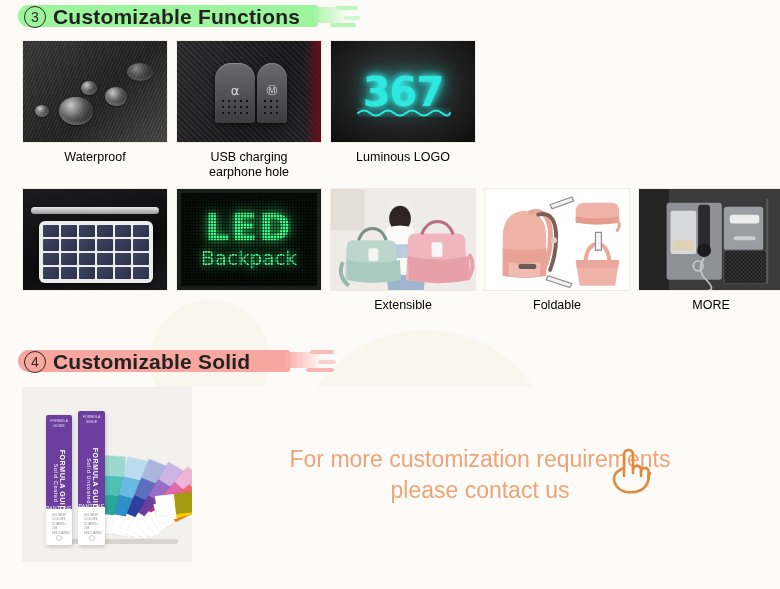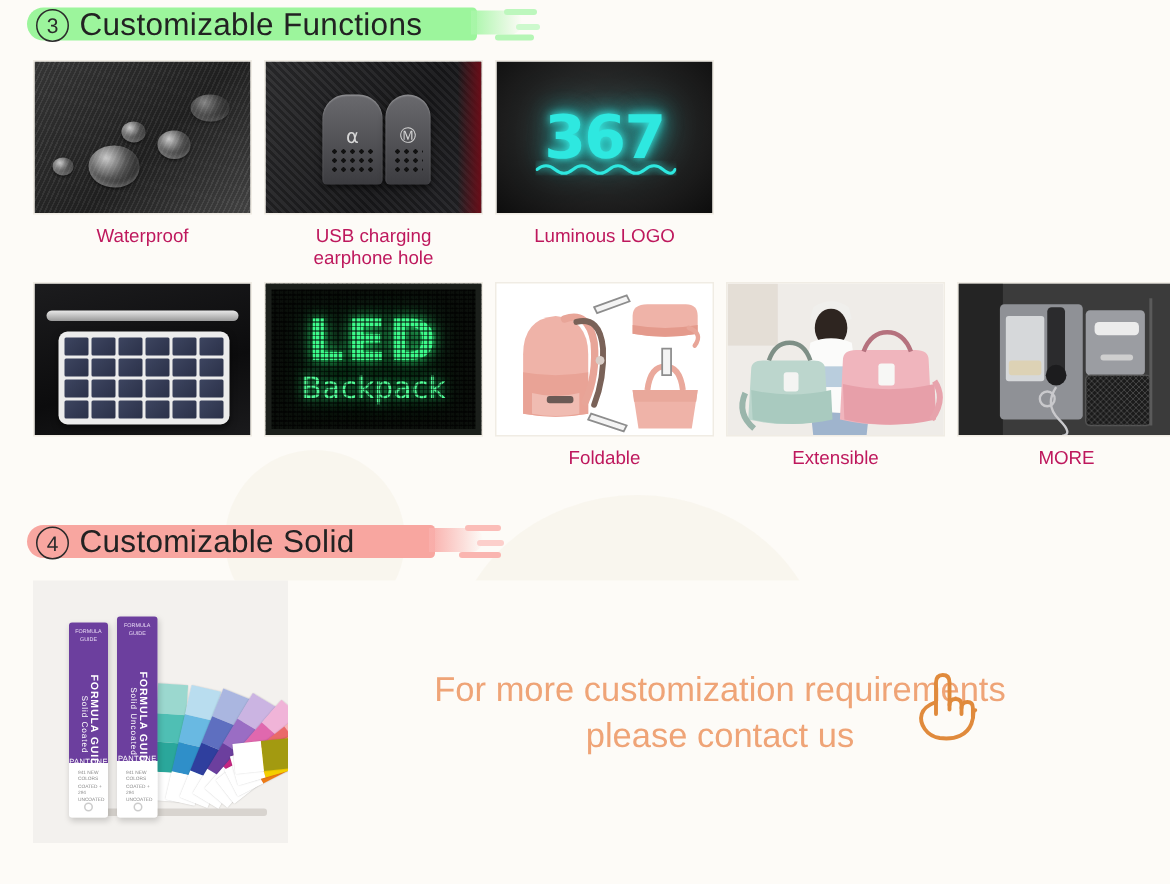--- a/index.html
+++ b/index.html
@@ -44,21 +44,21 @@
     width: 22px; height: 22px;
     border: 1.6px solid #2b2b2b;
     border-radius: 50%;
     display: flex; align-items: center; justify-content: center;
     font-size: 14px; color: #2b2b2b;
     margin-right: 7px;
     background: transparent;
   }
   .heading .htext {
     position: relative; z-index: 2;
-    font-size: 21px; font-weight: normal; color: #222;
+    font-size: 21px; font-weight: bold; color: #222;
     letter-spacing: .2px;
   }
 
   
   .grid {
     position: relative; z-index: 1;
     display: grid;
     grid-template-columns: repeat(5, 146px);
     column-gap: 8px;
     padding-left: 22px;
@@ -67,21 +67,21 @@
   .thumb {
     width: 146px; height: 103px;
     background: #f4f2ee;
     overflow: hidden;
     position: relative;
     border: 1px solid #f0ece4;
   }
   .caption {
     text-align: center;
     font-size: 12.5px;
-    color: #be185d;
+    color: #000000;
     line-height: 15px;
     padding-top: 7px;
     min-height: 32px;
   }
   .row2 { margin-top: 8px; }
 
   
 
   
   .art-water {
@@ -376,20 +376,49 @@
         <div class="led-big">LED</div>
         <div class="led-small">Backpack</div>
       </div>
       <div class="led-grid"></div>
       <div class="led-frame"></div>
     </div>
   </div>
 
   <div class="cell">
     <div class="thumb">
+      <div class="art-ext"></div>
+      <svg viewBox="0 0 146 103" style="position:absolute;inset:0;">
+        <rect x="0" y="0" width="146" height="103" fill="#efece8"></rect>
+        <rect x="0" y="0" width="34" height="42" fill="#e4ded6"></rect>
+
+        <path d="M58 16 q12 -8 24 0 l2 8 q-14 5 -28 0 z" fill="#f0efec"></path>
+        <ellipse cx="70" cy="30" rx="11" ry="13" fill="#2e2520"></ellipse>
+        <path d="M56 40 q14 -6 28 0 l6 44 q-20 7 -40 0 z" fill="#fbfbfa"></path>
+        <rect x="62" y="56" width="18" height="14" fill="#b9cddd"></rect>
+        <path d="M56 84 q20 7 40 0 l-2 19 h-36 z" fill="#9fb4cd"></path>
+
+        <path d="M16 58 q0 -6 8 -6 l34 0 q8 0 8 6 l2 34 q-27 6 -54 0 z" fill="#bcd6cd"></path>
+        <path d="M16 72 q27 6 54 0 l1 20 q-27 6 -54 0 z" fill="#a9cabf"></path>
+        <path d="M28 52 q4 -12 14 -12 q10 0 14 12" fill="none" stroke="#7e8f86" stroke-width="3"></path>
+        <rect x="38" y="60" width="10" height="13" rx="2" fill="#f4f4f2"></rect>
+        <path d="M12 74 q-6 14 6 24" fill="none" stroke="#9ab5ab" stroke-width="4"></path>
+
+        <path d="M78 52 q0 -7 9 -7 l40 0 q9 0 9 7 l2 40 q-31 7 -62 0 z" fill="#f0b5bd"></path>
+        <path d="M78 68 q31 7 62 0 l1 24 q-31 7 -62 0 z" fill="#e79fa9"></path>
+        <path d="M92 46 q5 -13 16 -13 q11 0 16 13" fill="none" stroke="#b5727e" stroke-width="3"></path>
+        <rect x="102" y="54" width="11" height="15" rx="2" fill="#f7f7f5"></rect>
+        <path d="M140 66 q8 12 -2 26" fill="none" stroke="#e7a3ac" stroke-width="4"></path>
+      </svg>
+    </div>
+    <div class="caption">Extensible</div>
+  </div>
+
+  <div class="cell">
+    <div class="thumb">
       <div class="art-fold"></div>
       <svg viewBox="0 0 146 103" style="position:absolute;inset:0;">
 
         <path d="M18 48 Q18 24 40 22 Q62 24 62 48 L62 88 Q40 92 18 88 Z" fill="#efb3a8"></path>
         <path d="M18 60 Q40 64 62 60 L62 88 Q40 92 18 88 Z" fill="#e9a396"></path>
         <path d="M24 74 Q40 78 56 74 L56 88 Q40 91 24 88 Z" fill="#f0bcb2"></path>
         <rect x="34" y="76" width="18" height="5" rx="2" fill="#6b5a55"></rect>
         <path d="M46 24 Q62 18 66 40 Q68 62 60 80" fill="none" stroke="#e8a598" stroke-width="5" stroke-linecap="round"></path>
         <path d="M54 26 Q70 22 72 44 Q73 64 66 82" fill="none" stroke="#7a6258" stroke-width="4" stroke-linecap="round"></path>
         <circle cx="70" cy="52" r="3" fill="#d9cdc7"></circle>
@@ -403,49 +432,20 @@
         <path d="M102 72 Q104 56 114 56 Q124 56 126 72" fill="none" stroke="#eaa99c" stroke-width="4"></path>
 
         <g stroke="#8d8d8d" stroke-width="1.2" fill="#f4f4f4">
           <path d="M66 16 L88 8 L90 12 L68 20 Z"></path>
           <path d="M62 92 L86 100 L88 96 L64 88 Z"></path>
           <path d="M112 44 L118 44 L118 62 L112 62 Z"></path>
         </g>
       </svg>
     </div>
     <div class="caption">Foldable</div>
-  </div>
-
-  <div class="cell">
-    <div class="thumb">
-      <div class="art-ext"></div>
-      <svg viewBox="0 0 146 103" style="position:absolute;inset:0;">
-        <rect x="0" y="0" width="146" height="103" fill="#efece8"></rect>
-        <rect x="0" y="0" width="34" height="42" fill="#e4ded6"></rect>
-
-        <path d="M58 16 q12 -8 24 0 l2 8 q-14 5 -28 0 z" fill="#f0efec"></path>
-        <ellipse cx="70" cy="30" rx="11" ry="13" fill="#2e2520"></ellipse>
-        <path d="M56 40 q14 -6 28 0 l6 44 q-20 7 -40 0 z" fill="#fbfbfa"></path>
-        <rect x="62" y="56" width="18" height="14" fill="#b9cddd"></rect>
-        <path d="M56 84 q20 7 40 0 l-2 19 h-36 z" fill="#9fb4cd"></path>
-
-        <path d="M16 58 q0 -6 8 -6 l34 0 q8 0 8 6 l2 34 q-27 6 -54 0 z" fill="#bcd6cd"></path>
-        <path d="M16 72 q27 6 54 0 l1 20 q-27 6 -54 0 z" fill="#a9cabf"></path>
-        <path d="M28 52 q4 -12 14 -12 q10 0 14 12" fill="none" stroke="#7e8f86" stroke-width="3"></path>
-        <rect x="38" y="60" width="10" height="13" rx="2" fill="#f4f4f2"></rect>
-        <path d="M12 74 q-6 14 6 24" fill="none" stroke="#9ab5ab" stroke-width="4"></path>
-
-        <path d="M78 52 q0 -7 9 -7 l40 0 q9 0 9 7 l2 40 q-31 7 -62 0 z" fill="#f0b5bd"></path>
-        <path d="M78 68 q31 7 62 0 l1 24 q-31 7 -62 0 z" fill="#e79fa9"></path>
-        <path d="M92 46 q5 -13 16 -13 q11 0 16 13" fill="none" stroke="#b5727e" stroke-width="3"></path>
-        <rect x="102" y="54" width="11" height="15" rx="2" fill="#f7f7f5"></rect>
-        <path d="M140 66 q8 12 -2 26" fill="none" stroke="#e7a3ac" stroke-width="4"></path>
-      </svg>
-    </div>
-    <div class="caption">Extensible</div>
   </div>
 
   <div class="cell">
     <div class="thumb">
       <div class="art-more"></div>
       <svg viewBox="0 0 146 103" style="position:absolute;inset:0;">
         <rect x="0" y="0" width="146" height="103" fill="#3b3b3b"></rect>
         <path d="M0 0 h30 v103 h-30 z" fill="#242424"></path>
         <rect x="28" y="14" width="56" height="78" rx="3" fill="#8f9196"></rect>
         <rect x="32" y="22" width="26" height="44" rx="2" fill="#d6d8da"></rect>

